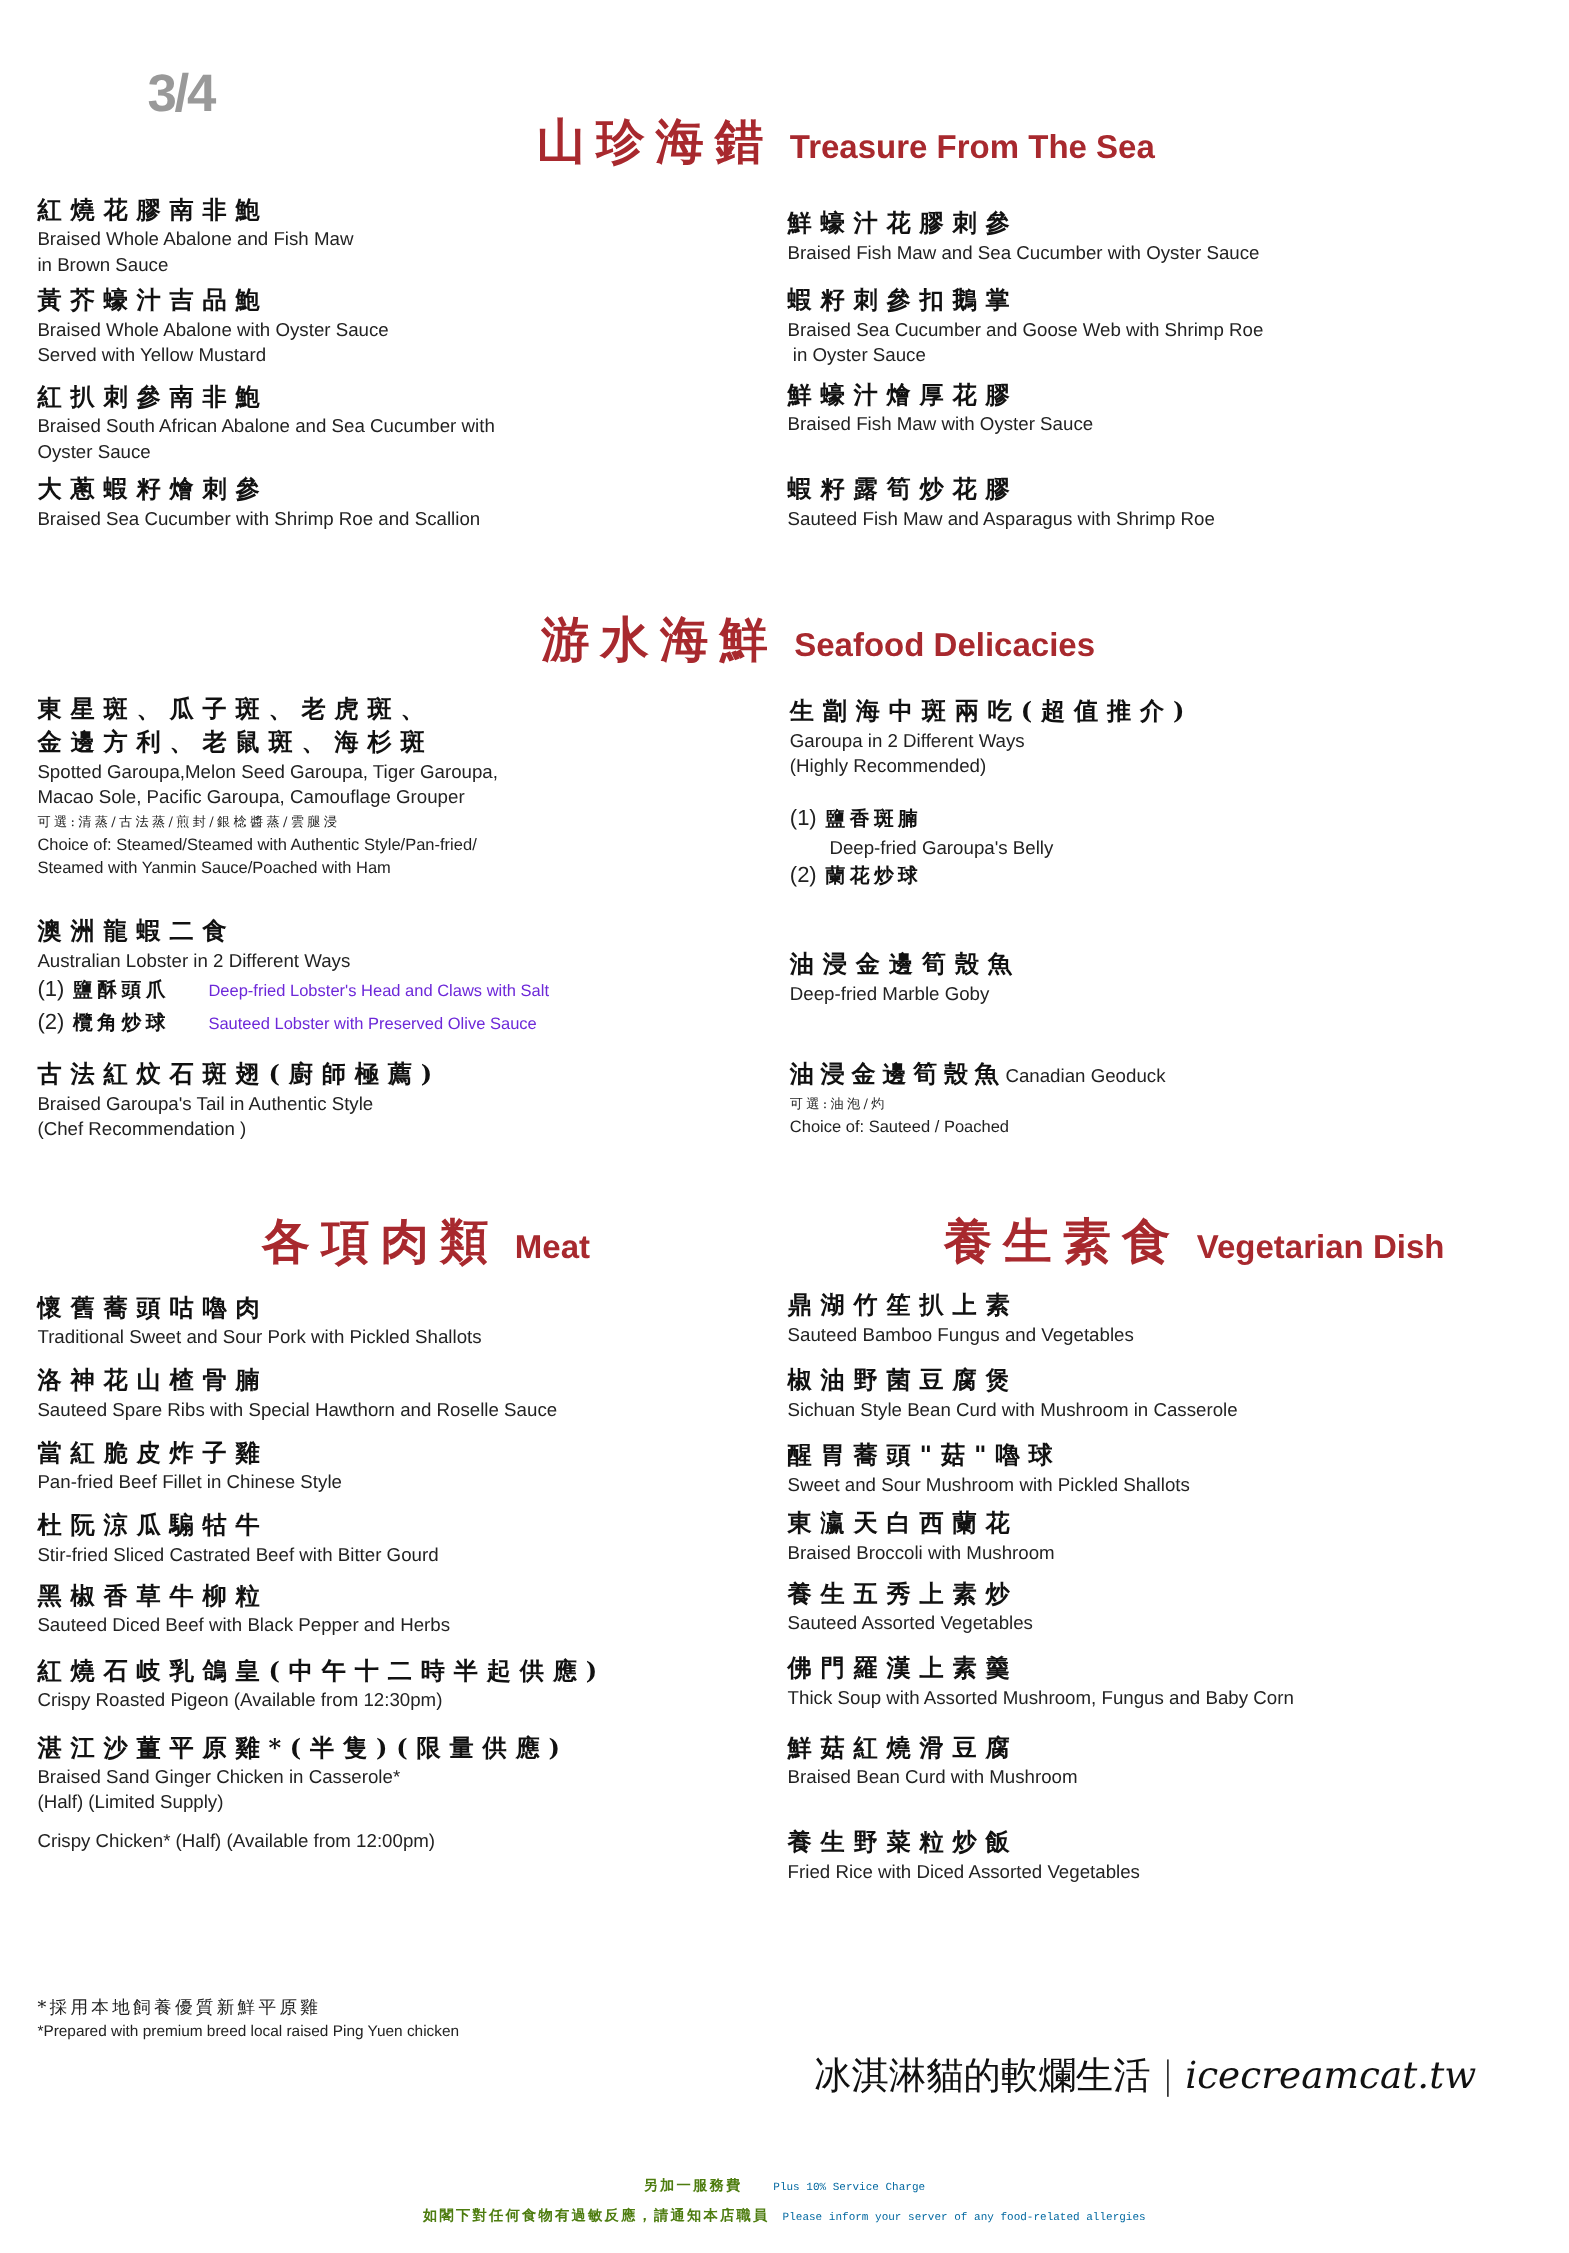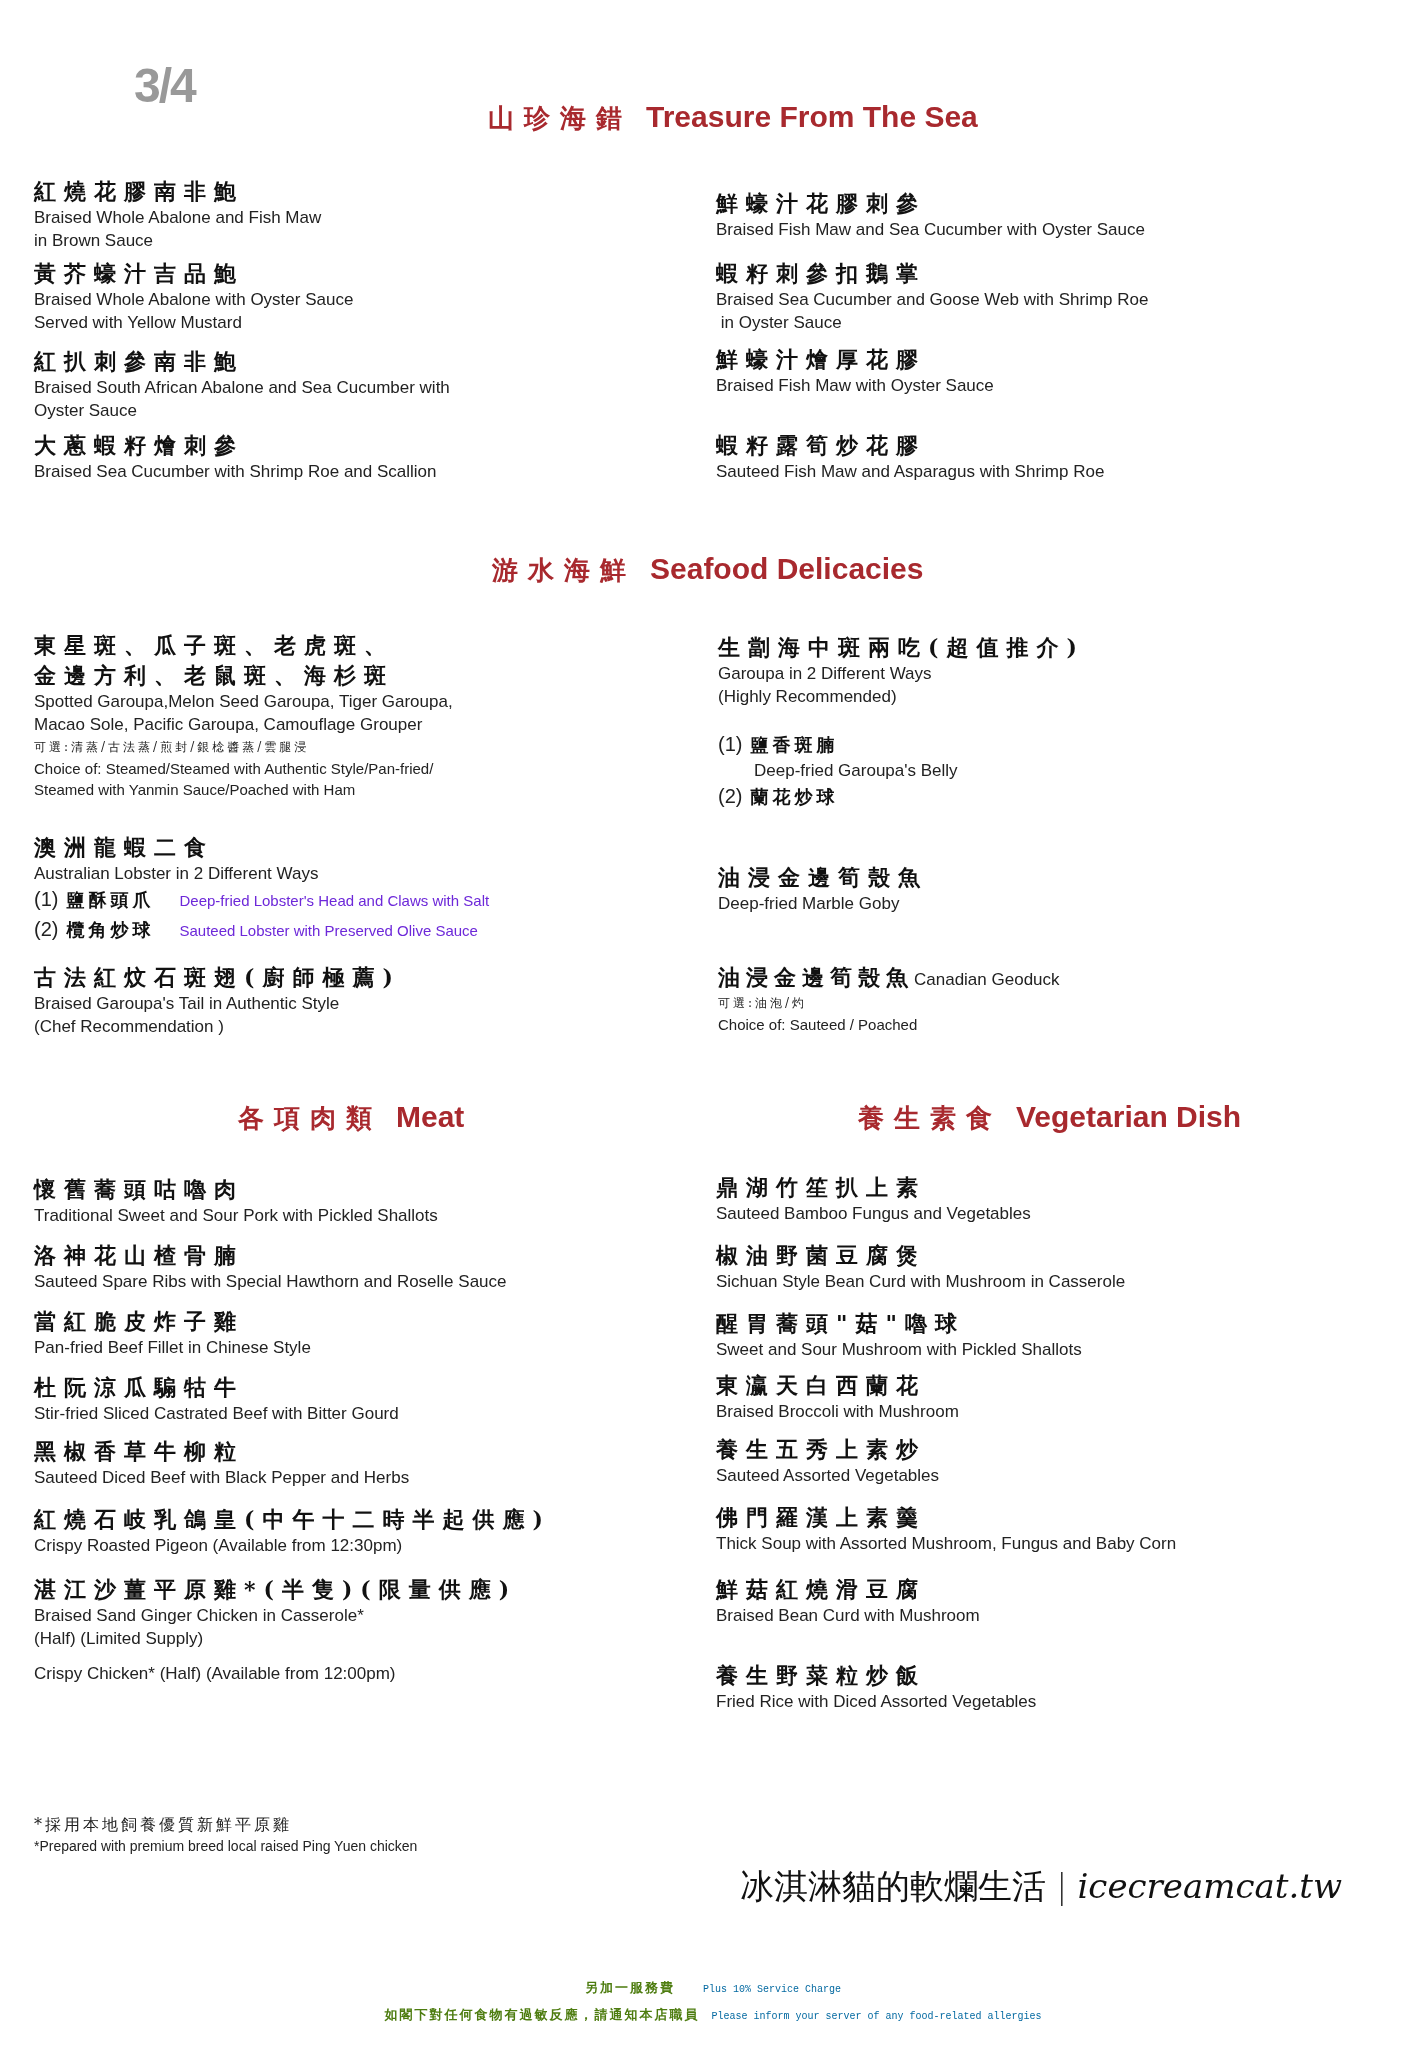--- a/index.html
+++ b/index.html
@@ -10,39 +10,39 @@
     .page-num {
       position: absolute; left: 134px; top: 58px;
       font-size: 48px; font-weight: bold; color: #999999; letter-spacing: -2px;
       font-family: "Liberation Sans", sans-serif;
     }
     .section-title {
       position: absolute; white-space: nowrap;
       color: #a8292e; font-weight: bold;
     }
     .section-title .zh {
-      font-family: Liberation Sans, sans-serif; font-size: 26px; letter-spacing: 10px; margin-right: 14px;
+      font-family: Liberation Sans, sans-serif; font-size: 44px; letter-spacing: 10px; margin-right: 14px;
     }
     .section-title .en { font-size: 30px; font-family: "Liberation Sans", sans-serif; }
     .item { position: absolute; }
     .zh-name {
       font-family: "DejaVu Serif", serif; font-size: 22px; letter-spacing: 8px;
       color: #111; line-height: 30px; white-space: nowrap; font-weight: bold;
     }
     .en-desc {
       font-size: 17px; line-height: 23px; color: #222; white-space: nowrap;
     }
     .zh-note {
       font-family: "DejaVu Serif", serif; font-size: 12px; letter-spacing: 3px;
       color: #222; line-height: 22px; white-space: nowrap;
     }
     .en-small { font-size: 15px; line-height: 21px; color: #222; white-space: nowrap; }
     .sub-row { display: flex; align-items: baseline; white-space: nowrap; line-height: 28px; }
     .sub-num { font-size: 20px; margin-right: 8px; color: #222; }
-    .sub-zh { font-family: "DejaVu Serif", serif; font-size: 18px; letter-spacing: 4px; margin-right: 6px; color: #111; font-weight: bold; }
+    .sub-zh { font-family: "DejaVu Serif", serif; font-size: 18px; letter-spacing: 4px; margin-right: 16px; color: #111; font-weight: bold; }
     .sub-en { font-size: 15px; color: #6d28d9; margin-left: 19px; }
     .sub-en-indent { padding-left: 36px; font-size: 17px; line-height: 23px; color: #222; white-space: nowrap; }
     .footnote { position: absolute; left: 34px; top: 1814px; }
     .footnote .zh-note { font-size: 16px; }
     .footnote .en-small { font-size: 14px; }
     .watermark {
       position: absolute; left: 740px; top: 1864px; white-space: nowrap;
       font-size: 34px; color: #111; font-family: "DejaVu Sans", sans-serif;
     }
     .watermark .sep { margin: 0 10px; font-weight: 100; color: #333; }

